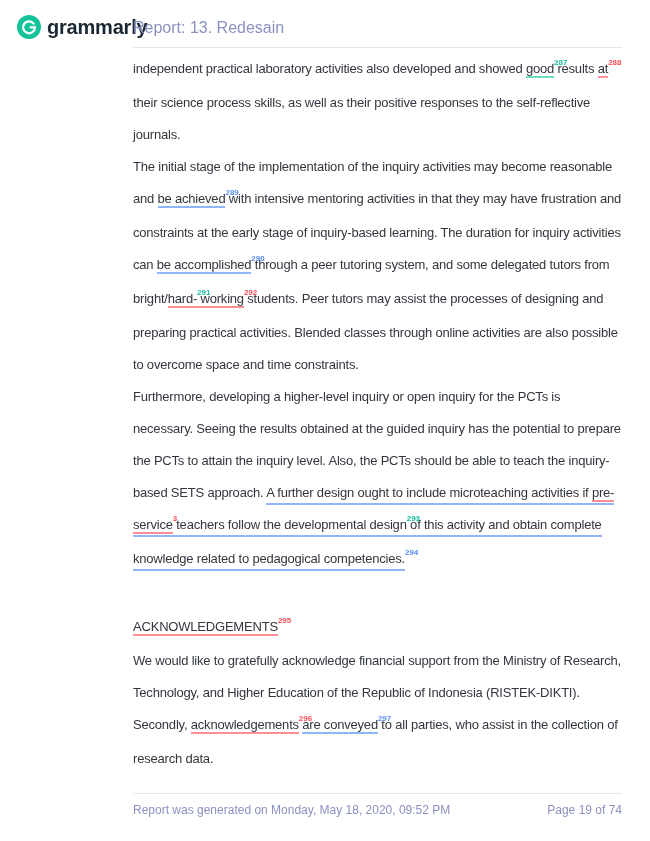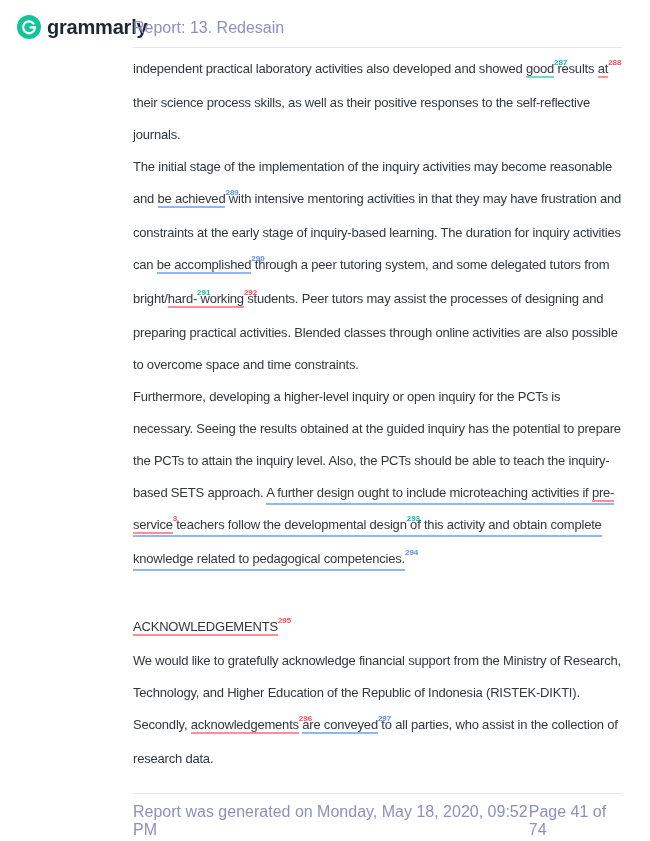--- a/index.html
+++ b/index.html
@@ -84,21 +84,21 @@
   .sup-green { color: var(--green-sup, #13BF9E); }
   
   .footer-rule { top: 793px; }
   .footer {
     position: absolute;
     left: 133px;
     top: 803px;
     width: 489px;
     display: flex;
     justify-content: space-between;
-    font-size: 16px;
+    font-size: 12px;
     color: var(--muted-text, #8A91C1);
   }
 </style>
 </head>
 <body>
 
 <div class="page">
 
   <div class="brand">
     <span class="logo">
@@ -119,16 +119,16 @@
       <p class="block paragraph"><span>The initial stage of the implementation of the inquiry activities may become reasonable and </span><span class="u-blue">be achieved</span><span class="sup sup-blue">289</span><span> with intensive mentoring activities in that they may have frustration and constraints at the early stage of inquiry-based learning. The duration for inquiry activities can </span><span class="u-blue">be accomplished</span><span class="sup sup-blue">290</span><span> through a peer tutoring system, and some delegated tutors from bright/</span><span class="u-red">hard-</span><span class="sup sup-green">291</span><span class="u-red"> working</span><span class="sup sup-red">292</span><span> students. Peer tutors may assist the processes of designing and preparing practical activities. Blended classes through online activities are also possible to overcome space and time constraints.</span></p>
       <p class="block paragraph"><span>Furthermore, developing a higher-level inquiry or open inquiry for the PCTs is necessary. Seeing the results obtained at the guided inquiry has the potential to prepare the PCTs to attain the inquiry level. Also, the PCTs should be able to teach the inquiry-based SETS approach. </span><span class="u-blue u-outer"><span>A further design ought to include microteaching activities if </span><span class="u-red">pre-service</span><span class="sup sup-red">3</span><span> teachers follow the developmental design</span><span class="sup sup-green">293</span><span> of this activity and obtain complete knowledge related to pedagogical competencies.</span></span><span class="sup sup-blue">294</span></p>
       <p class="block heading"><span class="u-red">ACKNOWLEDGEMENTS</span><span class="sup sup-red">295</span></p>
       <p class="block paragraph"><span>We would like to gratefully acknowledge financial support from the Ministry of Research, Technology, and Higher Education of the Republic of Indonesia (RISTEK-DIKTI). Secondly, </span><span class="u-red">acknowledgements</span><span class="sup sup-red">296</span><span> </span><span class="u-blue">are conveyed</span><span class="sup sup-blue">297</span><span> to all parties, who assist in the collection of research data.</span></p>
     </div>
 
   <div class="rule footer-rule"></div>
 
   <div class="footer">
     <span>Report was generated on Monday, May 18, 2020, 09:52 PM</span>
-    <span>Page 41 of 74</span>
+    <span>Page 19 of 74</span>
   </div>
 
 </div>
 
 </body></html>

